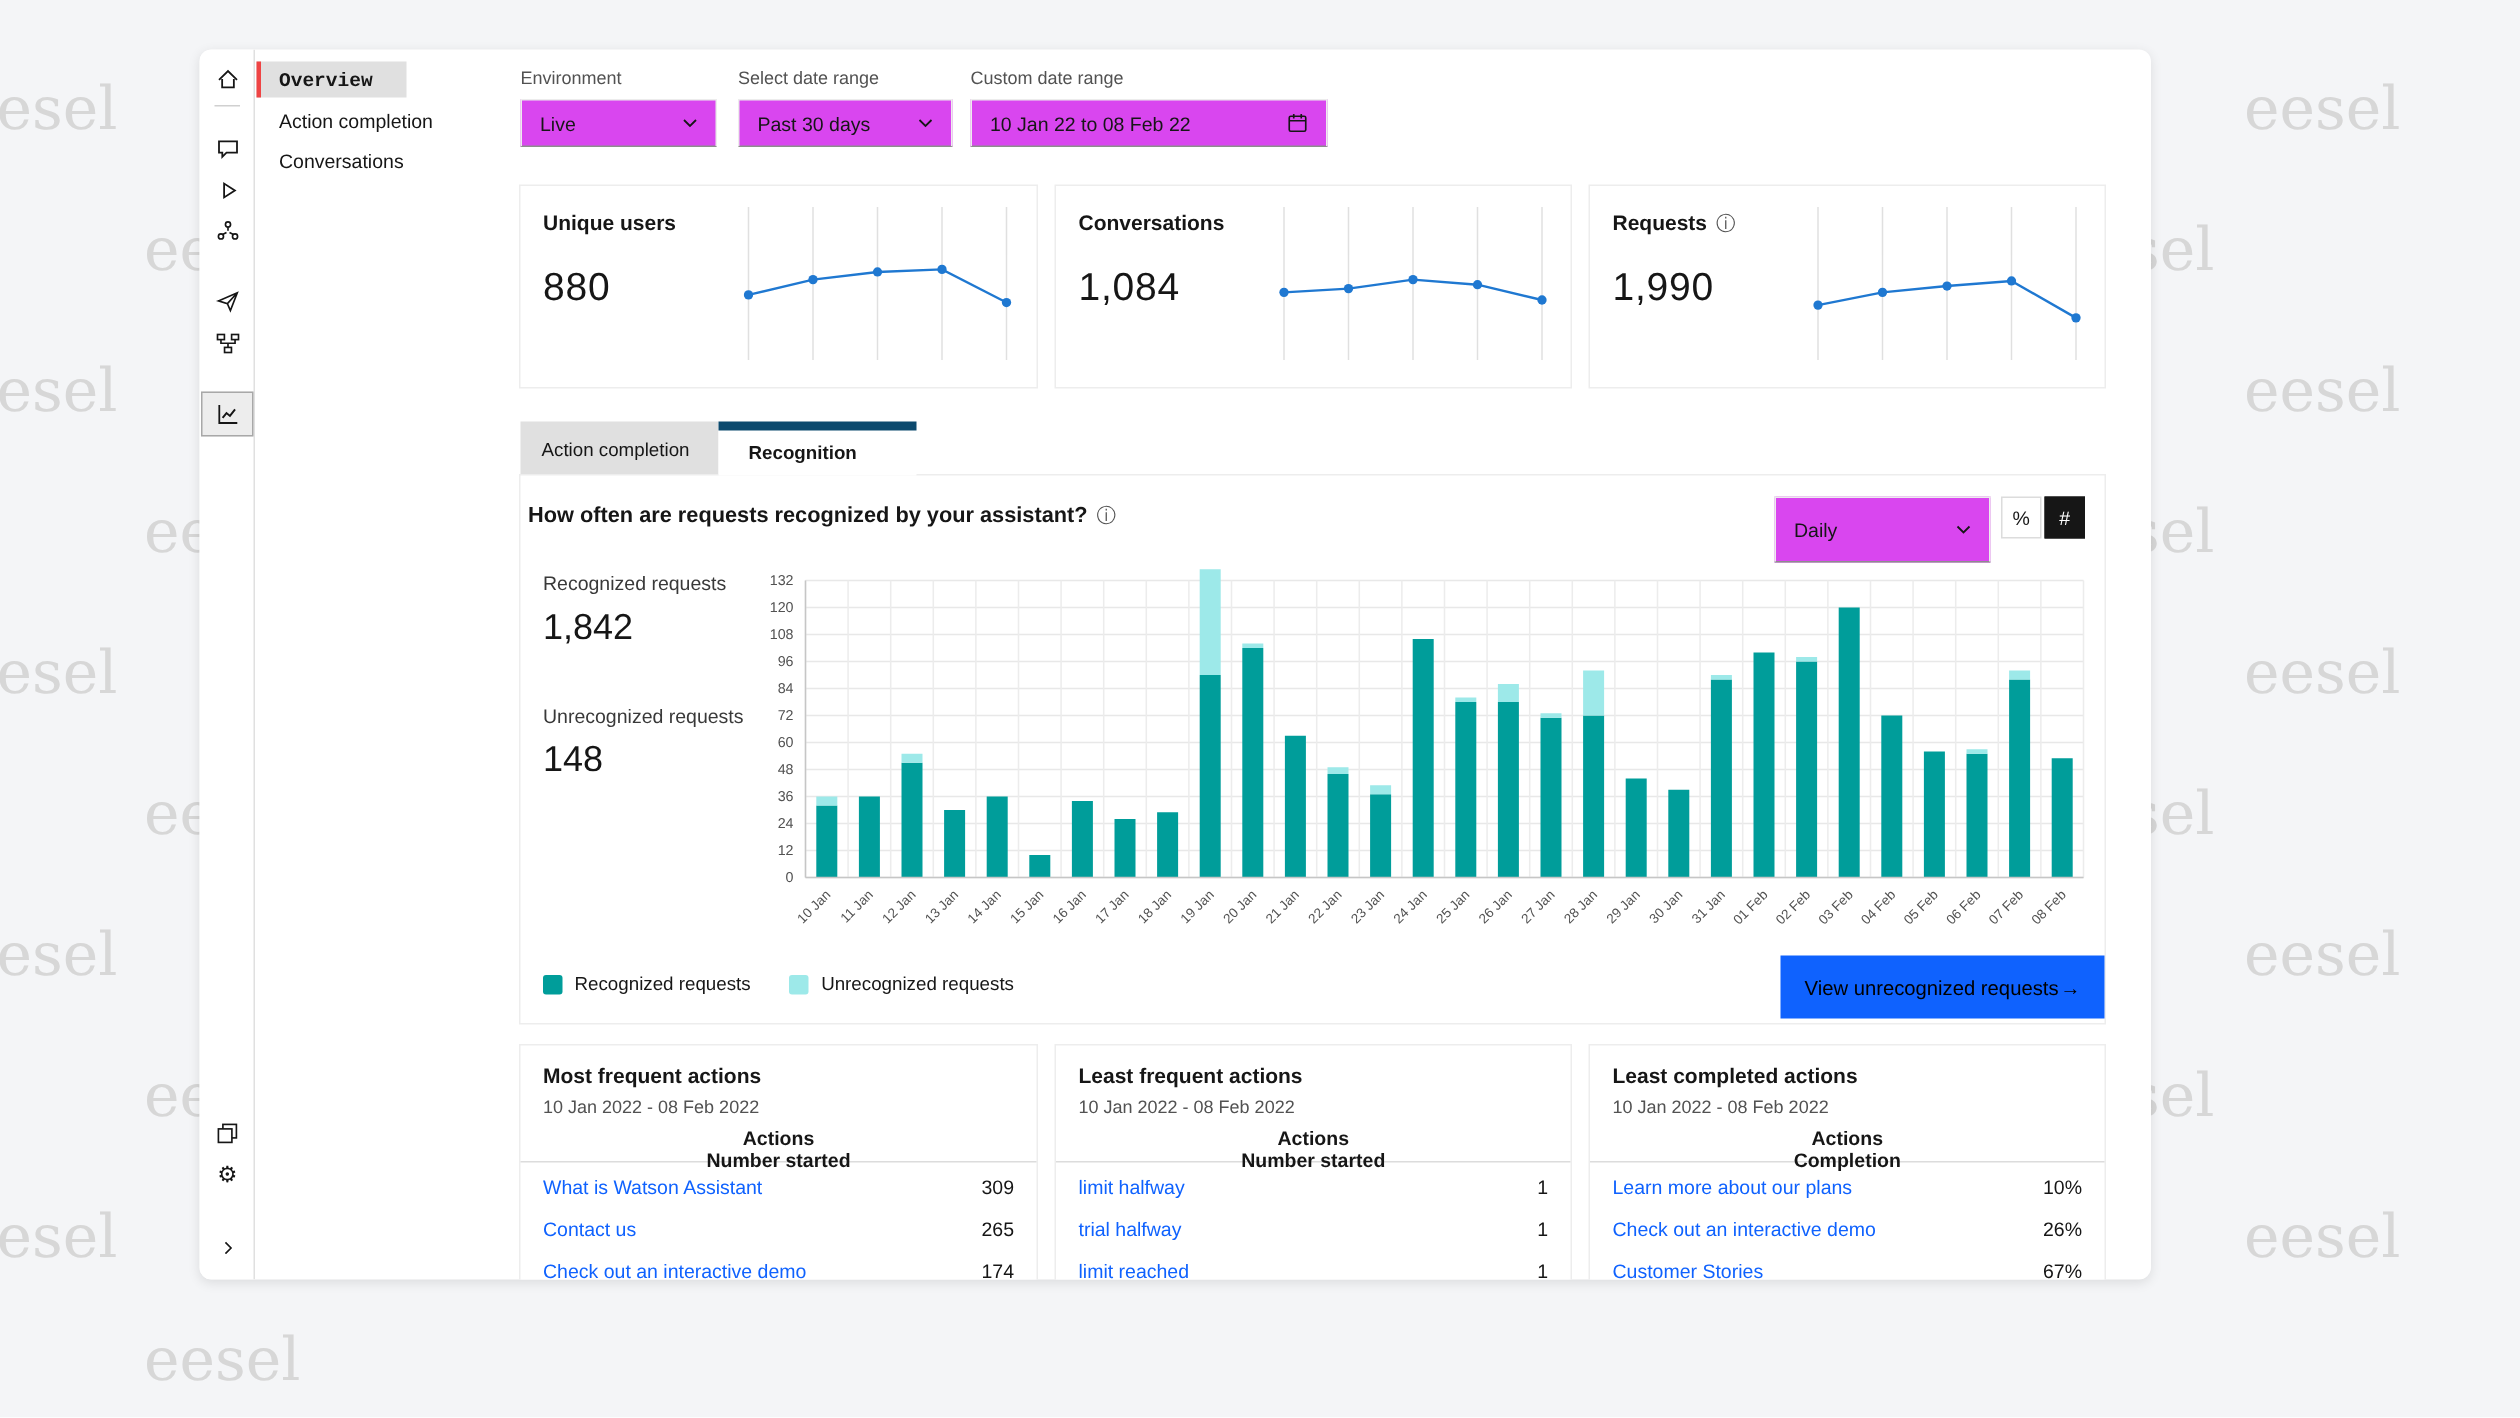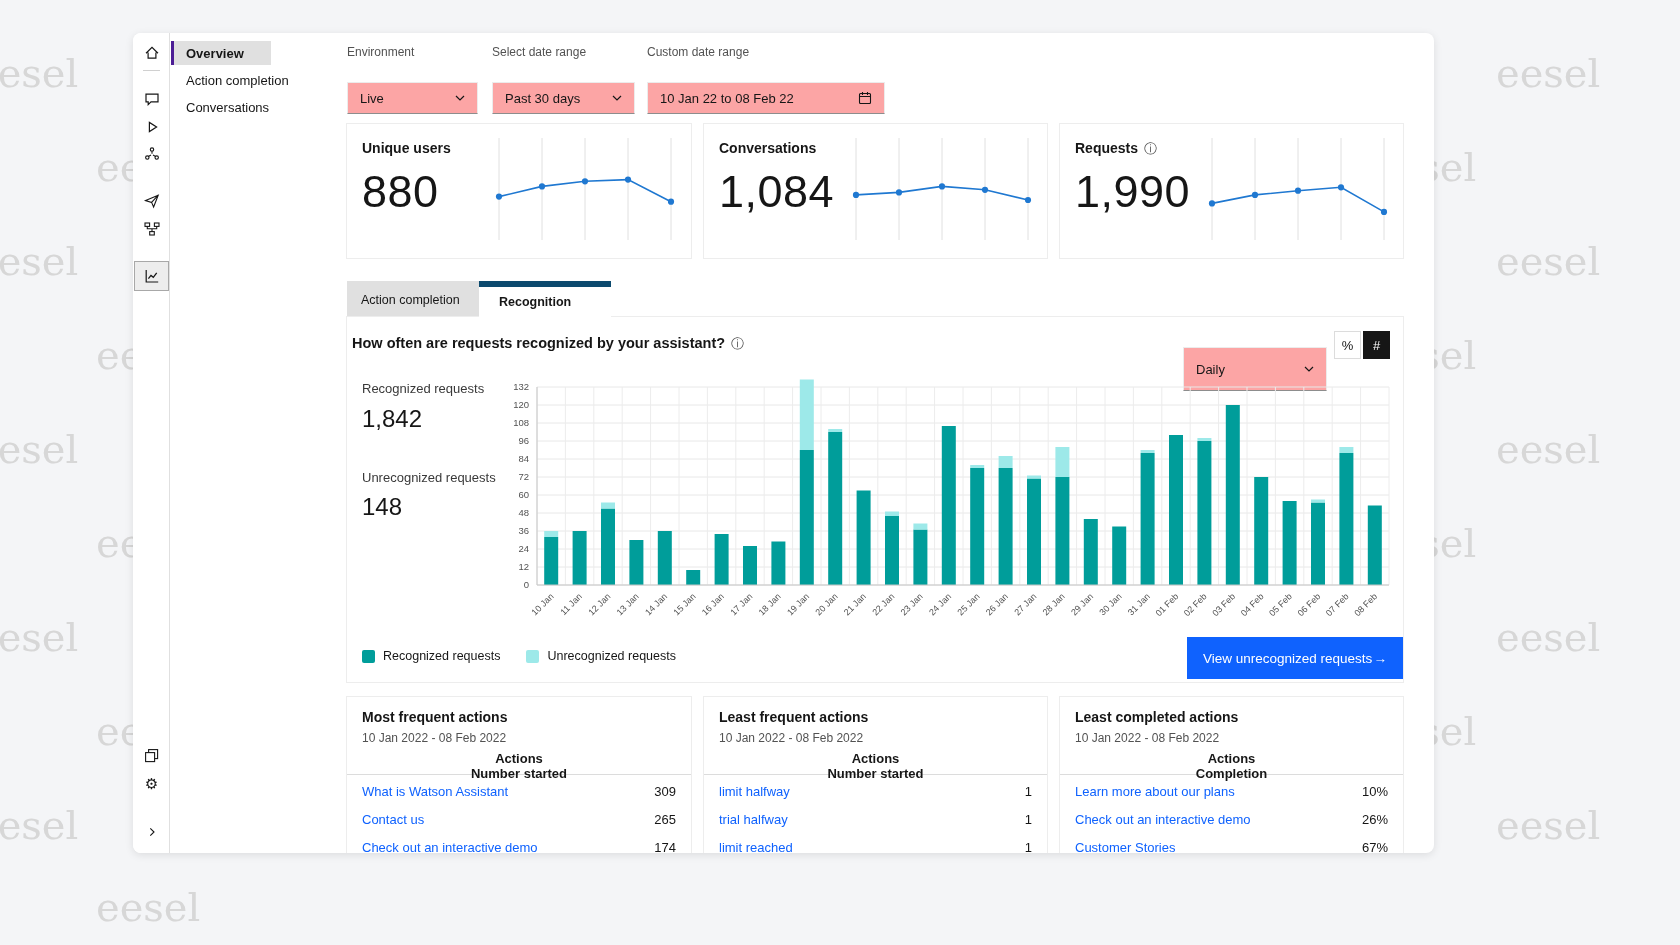--- a/index.html
+++ b/index.html
@@ -18,52 +18,52 @@
   .rail { position:absolute; left:0; top:0; width:37px; height:100%; border-right:1px solid #e0e0e0; background:#fff; }
   .rail-ic { position:absolute; left:8px; width:21px; height:21px; display:flex; align-items:center; justify-content:center; cursor:pointer; }
   .rail-divider { position:absolute; left:10px; width:17px; height:1px; background:#d0d0d0; }
   .rail-ic.selected { left:1px; width:35px; height:30px; background:#ededed; border:1px solid #a8a8a8; }
   .rail-glyph { font-size:15px; line-height:1; color:#161616; }
 
   
   .nav-item { position:absolute; left:38px; height:24px; width:100px; display:flex; align-items:center;
               padding-left:12px; font-size:13px; color:#161616; border-left:3px solid transparent;
               white-space:nowrap; cursor:pointer; }
-  .nav-item.active { background:#e0e0e0; border-left:3px solid #4c1d95; font-weight:700; }
+  .nav-item.active { background:#e0e0e0; border-left:3px solid #ef4444; font-weight:700;font-family:Liberation Mono, monospace; }
 
   
   .flabel { position:absolute; font-size:12px; color:#525252; }
-  .select, .dateinput { position:absolute; height:32px; background:#fca5a5; border:1px solid #ececec; border-bottom:1px solid #8d8d8d;
-            display:flex; align-items:center; justify-content:space-between; padding:0 12px; font-size:13px; cursor:pointer;margin-top:16px; }
+  .select, .dateinput { position:absolute; height:32px; background:#d946ef; border:1px solid #ececec; border-bottom:1px solid #8d8d8d;
+            display:flex; align-items:center; justify-content:space-between; padding:0 12px; font-size:13px; cursor:pointer; }
 
   
   .tile { position:absolute; background:#fff; box-shadow:0 0 0 1px #ededed; }
   .tile-title { position:absolute; left:15px; top:16px; font-size:14px; font-weight:700; }
-  .metric-value { position:absolute; left:15px; top:42px; font-size:45px; font-weight:300; letter-spacing:.5px; }
+  .metric-value { position:absolute; left:15px; top:52px; font-size:26px; font-weight:300; letter-spacing:.5px; }
   .spark { position:absolute; left:142px; top:10px; }
 
   
   .tab { position:absolute; top:248px; height:36px; display:flex; align-items:center; padding:0 14px; font-size:12.5px; cursor:pointer; }
   .tab.inactive { background:#e0e0e0; color:#161616; border-top:2px solid transparent; }
   .tab.active { background:#fff; border-top:6px solid #0c4a6e; font-weight:700; z-index:3;padding-left:20px; }
 
   
   .panel { position:absolute; left:214px; top:284px; width:1056px; height:365px; background:#fff; box-shadow:0 0 0 1px #ededed; z-index:2; }
   .panel-title { position:absolute; left:5px; top:18px; font-size:14.5px; font-weight:700; }
   .info { font-size:13px; color:#525252; font-weight:400; margin-left:6px; }
   .interval { left:836px; top:14px; width:144px; height:44px; }
   .tgl { position:absolute; top:14px; width:27px; height:28px; display:flex; align-items:center; justify-content:center;
          font-size:13px; cursor:pointer; border:1px solid #dcdcdc; background:#fff; }
   .tgl.dark { background:#161616; color:#fff; border-color:#161616; }
   .stat-label { position:absolute; left:15px; font-size:13px; color:#393939; }
   .stat-value { position:absolute; left:15px; font-size:24px; font-weight:300; }
   .legend { position:absolute; left:15px; top:332px; display:flex; gap:26px; align-items:center; }
   .legend-item { display:flex; gap:8px; align-items:center; font-size:12.5px; }
   .sw { width:13px; height:13px; border-radius:2px; }
-  .cta { position:absolute; left:840px; top:320px; width:216px; height:42px; background:#0f62fe; color:#ffffff;
+  .cta { position:absolute; left:840px; top:320px; width:216px; height:42px; background:#0f62fe; color:#000000;
          display:flex; align-items:center; justify-content:space-between; padding:0 16px; font-size:13.5px; cursor:pointer; }
 
   
   .bt-title { position:absolute; left:15px; top:12px; font-size:14px; font-weight:700; }
   .bt-sub { position:absolute; left:15px; top:34px; font-size:12px; color:#525252; }
   .bt-head { position:absolute; left:0; top:54px; width:100%; height:24px; display:flex; justify-content:space-between;
              padding:0 15px; font-size:13px; font-weight:700; border-bottom:1px solid #dcdcdc; align-items:center;flex-direction:column; }
   .bt-row { position:absolute; left:0; width:100%; height:28px; display:flex; justify-content:space-between;
             padding:0 15px; align-items:center; font-size:13px; }
   .bt-row a, .bt-link { color:#0f62fe; text-decoration:none; cursor:pointer; }

